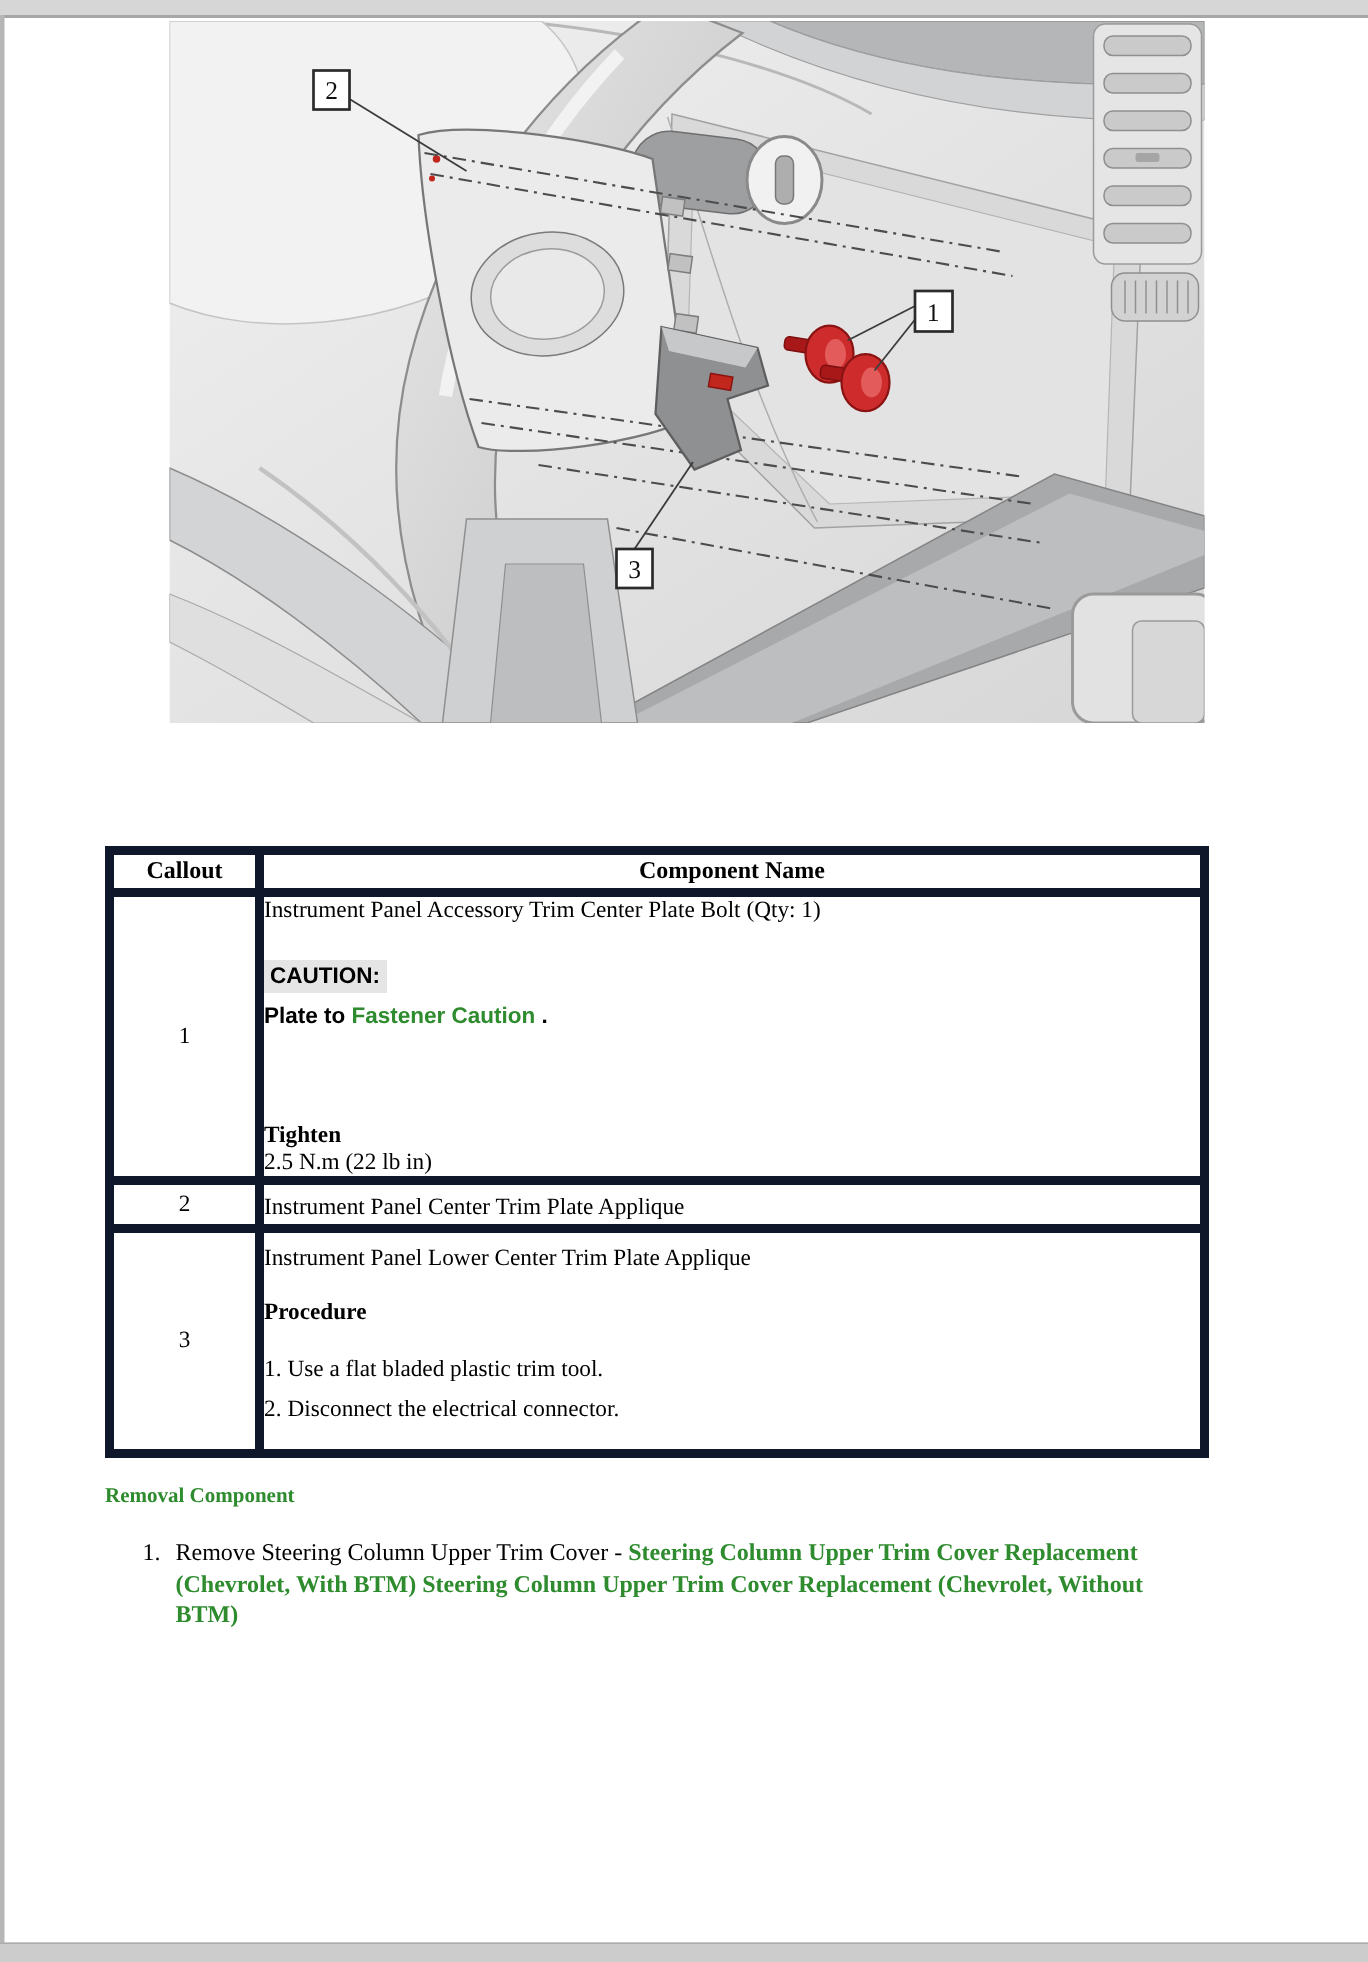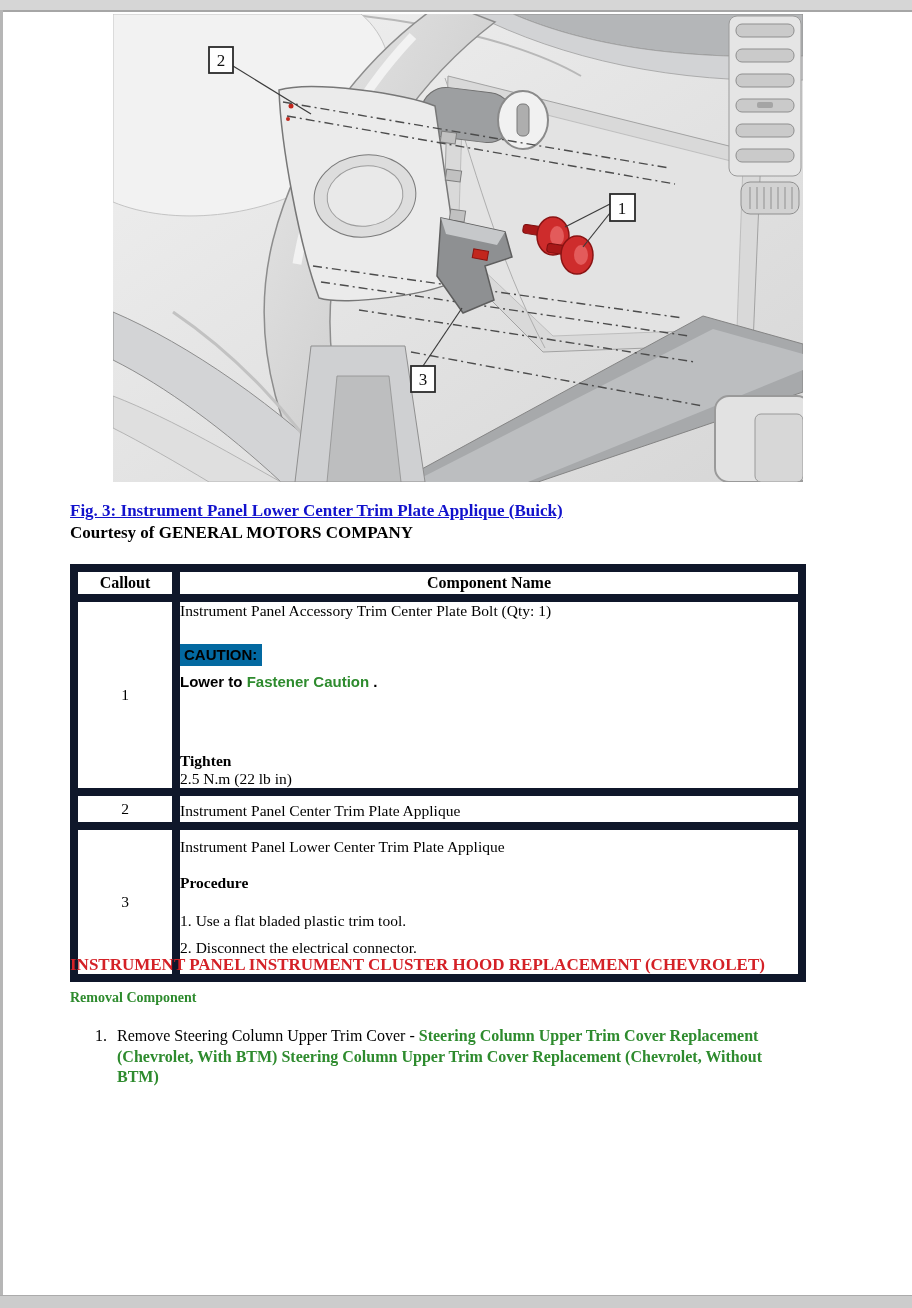--- a/index.html
+++ b/index.html
@@ -10,31 +10,31 @@
   .page-left-edge{position:absolute;left:0;top:10px;bottom:12px;width:3px;background:#b6b6b6;}
 
   .figure-wrap{position:absolute;left:113px;top:14px;width:690px;height:468px;}
   .figure-wrap svg{display:block;width:690px;height:468px;}
 
   .fig-caption{position:absolute;left:70px;top:501px;font-size:17px;font-weight:bold;color:#1212cc;text-decoration:underline;cursor:pointer;}
   .courtesy{position:absolute;left:70px;top:523px;font-size:17px;font-weight:bold;color:#000;}
 
   table.callout-table{position:absolute;left:70px;top:564px;width:736px;border-collapse:collapse;
     font-size:15.5px;color:#000;}
-  table.callout-table td,table.callout-table th{border:8px solid #0f172a;padding:0;vertical-align:middle;}
+  table.callout-table td,table.callout-table th{border:6px solid #0f172a;padding:0;vertical-align:middle;}
   table.callout-table .col-callout{width:94px;text-align:center;}
   table.callout-table th{font-size:16px;font-weight:bold;height:22px;text-align:center;}
   td.cell-content{padding:2px 4px 4px 3px;vertical-align:top;}
   .row-1 td{height:175px;}
   .row-2 td{height:22px;}
   .row-2 td.cell-content{vertical-align:middle;padding-top:4px;padding-bottom:0;}
   .row-3 td{height:144px;}
 
   .caution-label{display:inline-block;margin-top:24px;font-family:"Liberation Sans",sans-serif;
-    font-weight:bold;font-size:15px;background:#0369a1;padding:2px 5px 3px 4px;}
+    font-weight:bold;font-size:15px;background:#e5e5e5;padding:2px 5px 3px 4px;}
   .refer-line{margin-top:7px;font-family:"Liberation Sans",sans-serif;font-weight:bold;font-size:15px;}
   .green-link{color:#2e8b2e;font-weight:bold;cursor:pointer;text-align:center;}
   .tighten-label{margin-top:62px;font-weight:bold;}
   .proc-label{margin-top:18px;font-weight:bold;}
   .proc-steps{margin-top:20px;}
   .proc-step{margin-bottom:9px;}
   .step-num{display:inline-block;margin-right:4px;}
 
   .section-heading{position:absolute;left:70px;top:955px;width:810px;font-size:17px;font-weight:bold;color:#d42127;}
   .sub-heading{position:absolute;left:70px;top:990px;font-size:14px;font-weight:bold;color:#2e8b2e;}
@@ -173,38 +173,36 @@
         <rect x="497" y="180" width="25" height="27" fill="#ffffff" stroke="#2b2b2b" stroke-width="1.8"></rect>
         <text x="509" y="200" text-anchor="middle" font-family="Liberation Serif, serif" font-size="17" fill="#111111">1</text>
       </g>
       <g>
         <rect x="298" y="352" width="24" height="26" fill="#ffffff" stroke="#2b2b2b" stroke-width="1.8"></rect>
         <text x="310" y="371" text-anchor="middle" font-family="Liberation Serif, serif" font-size="17" fill="#111111">3</text>
       </g>
     </svg>
   </div>
 
-  <div class="fig-caption">Fig. 3: Instrument Panel Lower Center Trim Plate Applique (Buick)</div>
-  <div class="courtesy">Courtesy of GENERAL MOTORS COMPANY</div>
 
   <table class="callout-table">
     <tbody>
         <tr>
       <th class="col-callout">Callout</th>
       <th>Component Name</th>
     </tr>
     <tr class="row-1">
       <td class="col-callout">1</td>
       <td class="cell-content">
         <div>Instrument Panel Accessory Trim Center Plate Bolt (Qty: 1)</div>
         <div>
           <span class="caution-label">CAUTION:</span>
         </div>
         <div class="refer-line">
-          <span>Lower to </span><span class="green-link">Fastener Caution</span><span> .</span>
+          <span>Plate to </span><span class="green-link">Fastener Caution</span><span> .</span>
         </div>
         <div class="tighten-label">Tighten</div>
         <div>2.5 N.m (22 lb in)</div>
       </td>
     </tr>
     <tr class="row-2">
       <td class="col-callout">2</td>
       <td class="cell-content">Instrument Panel Center Trim Plate Applique</td>
     </tr>
     <tr class="row-3">
@@ -218,21 +216,20 @@
           </div>
           <div class="proc-step">
             <span class="step-num">2.</span><span>Disconnect the electrical connector.</span>
           </div>
         </div>
       </td>
     </tr>
   </tbody>
     </table>
 
-  <div class="section-heading">INSTRUMENT PANEL INSTRUMENT CLUSTER HOOD REPLACEMENT (CHEVROLET)</div>
   <div class="sub-heading">Removal Component</div>
 
   <div class="removal-list">
     <div class="removal-item">
       <span class="num">1.</span>
       <span class="body">
         <span>Remove Steering Column Upper Trim Cover - </span><span class="green-link">Steering Column Upper Trim Cover Replacement (Chevrolet, With BTM)</span><span> </span><span class="green-link">Steering Column Upper Trim Cover Replacement (Chevrolet, Without BTM)</span>
       </span>
     </div>
   </div>

